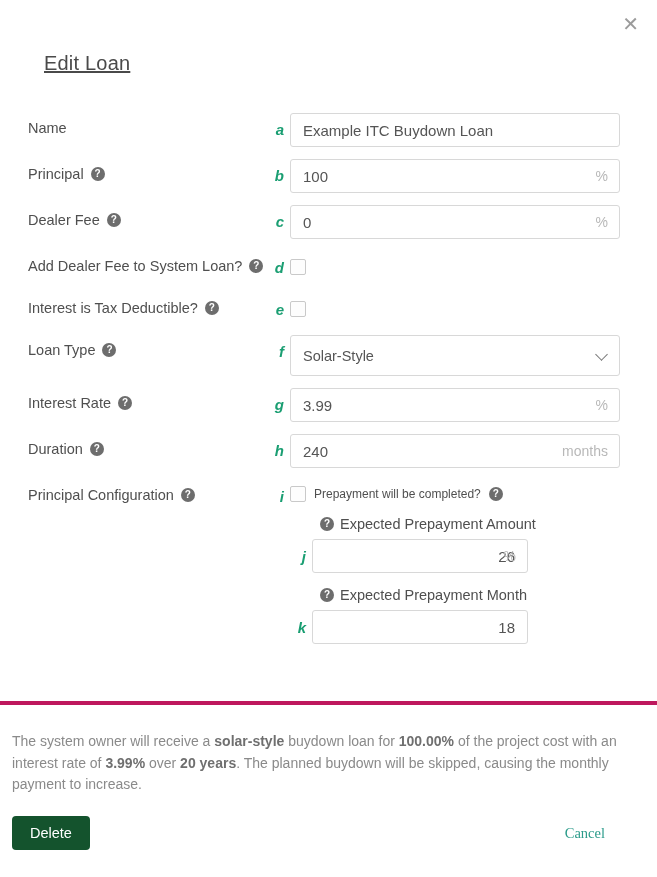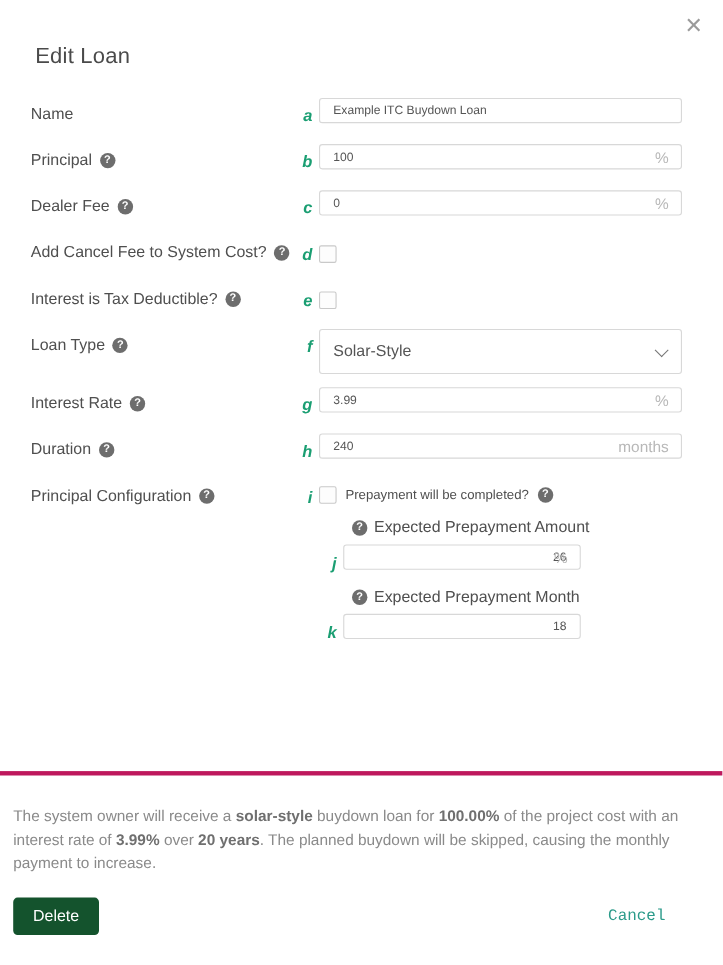--- a/index.html
+++ b/index.html
@@ -26,22 +26,23 @@
     border: none;
     cursor: pointer;
     padding: 0;
     font-family: "Liberation Sans", sans-serif;
   }
   .modal-title {
     font-size: 20px;
     color: #4a4a4a;
     padding: 36px 16px 0 28px;
     font-weight: normal;
-    margin: 4px;
+    margin: 16px;
     letter-spacing: 0.2px;
+    text-decoration: underline;
   }
   .form-body {
     padding: 22px 44px 0 28px;
   }
   .row {
     display: flex;
     align-items: flex-start;
     margin-bottom: 12px;
     min-height: 30px;
   }
@@ -79,25 +80,25 @@
     font-weight: bold;
     font-style: italic;
     flex-shrink: 0;
   }
   .field-cell {
     flex: 1;
     position: relative;
   }
   .input {
     width: 330px;
-    height: 23px;
+    height: 34px;
     border: 1px solid #d8d8d8;
     border-radius: 3px;
     padding: 0 12px;
-    font-size: 11px;
+    font-size: 15px;
     color: #555555;
     background: #ffffff;
     font-family: "Liberation Sans", sans-serif;
     outline: none;
   }
   .input.narrow { width: 216px; text-align: right; }
   .input-wrap { position: relative; width: 330px; }
   .input-wrap.narrow { width: 216px; }
   .unit {
     position: absolute;
@@ -208,21 +209,21 @@
   }
   .btn-delete { background: #14532d; }
   .btn-save { background: #1aa179; padding: 9px 22px; }
   .btn-cancel {
     background: none;
     border: none;
     color: #2b9b8a;
     font-size: 14.5px;
     cursor: pointer;
     margin-right: 18px;
-    font-family: Liberation Mono, monospace;
+    font-family: Liberation Serif, serif;
   }
   .spacer { flex: 1; }
 </style>
 </head>
 <body>
 
 <div class="modal">
 
   <button class="close-btn">✕</button>
 
@@ -265,21 +266,21 @@
       <div class="field-cell">
         <div class="input-wrap">
           <input class="input" value="0" style="">
           <span class="unit">%</span>
         </div>
       </div>
     </div>
 
     <div class="row">
       <div class="label-cell">
-        <span>Add Cancel Fee to System Cost?</span>
+        <span>Add Dealer Fee to System Loan?</span>
         <span class="help-icon">?</span>
       </div>
       <div class="marker">d</div>
       <div class="field-cell">
         <span class="checkbox"></span>
       </div>
     </div>
 
     <div class="row">
       <div class="label-cell">

